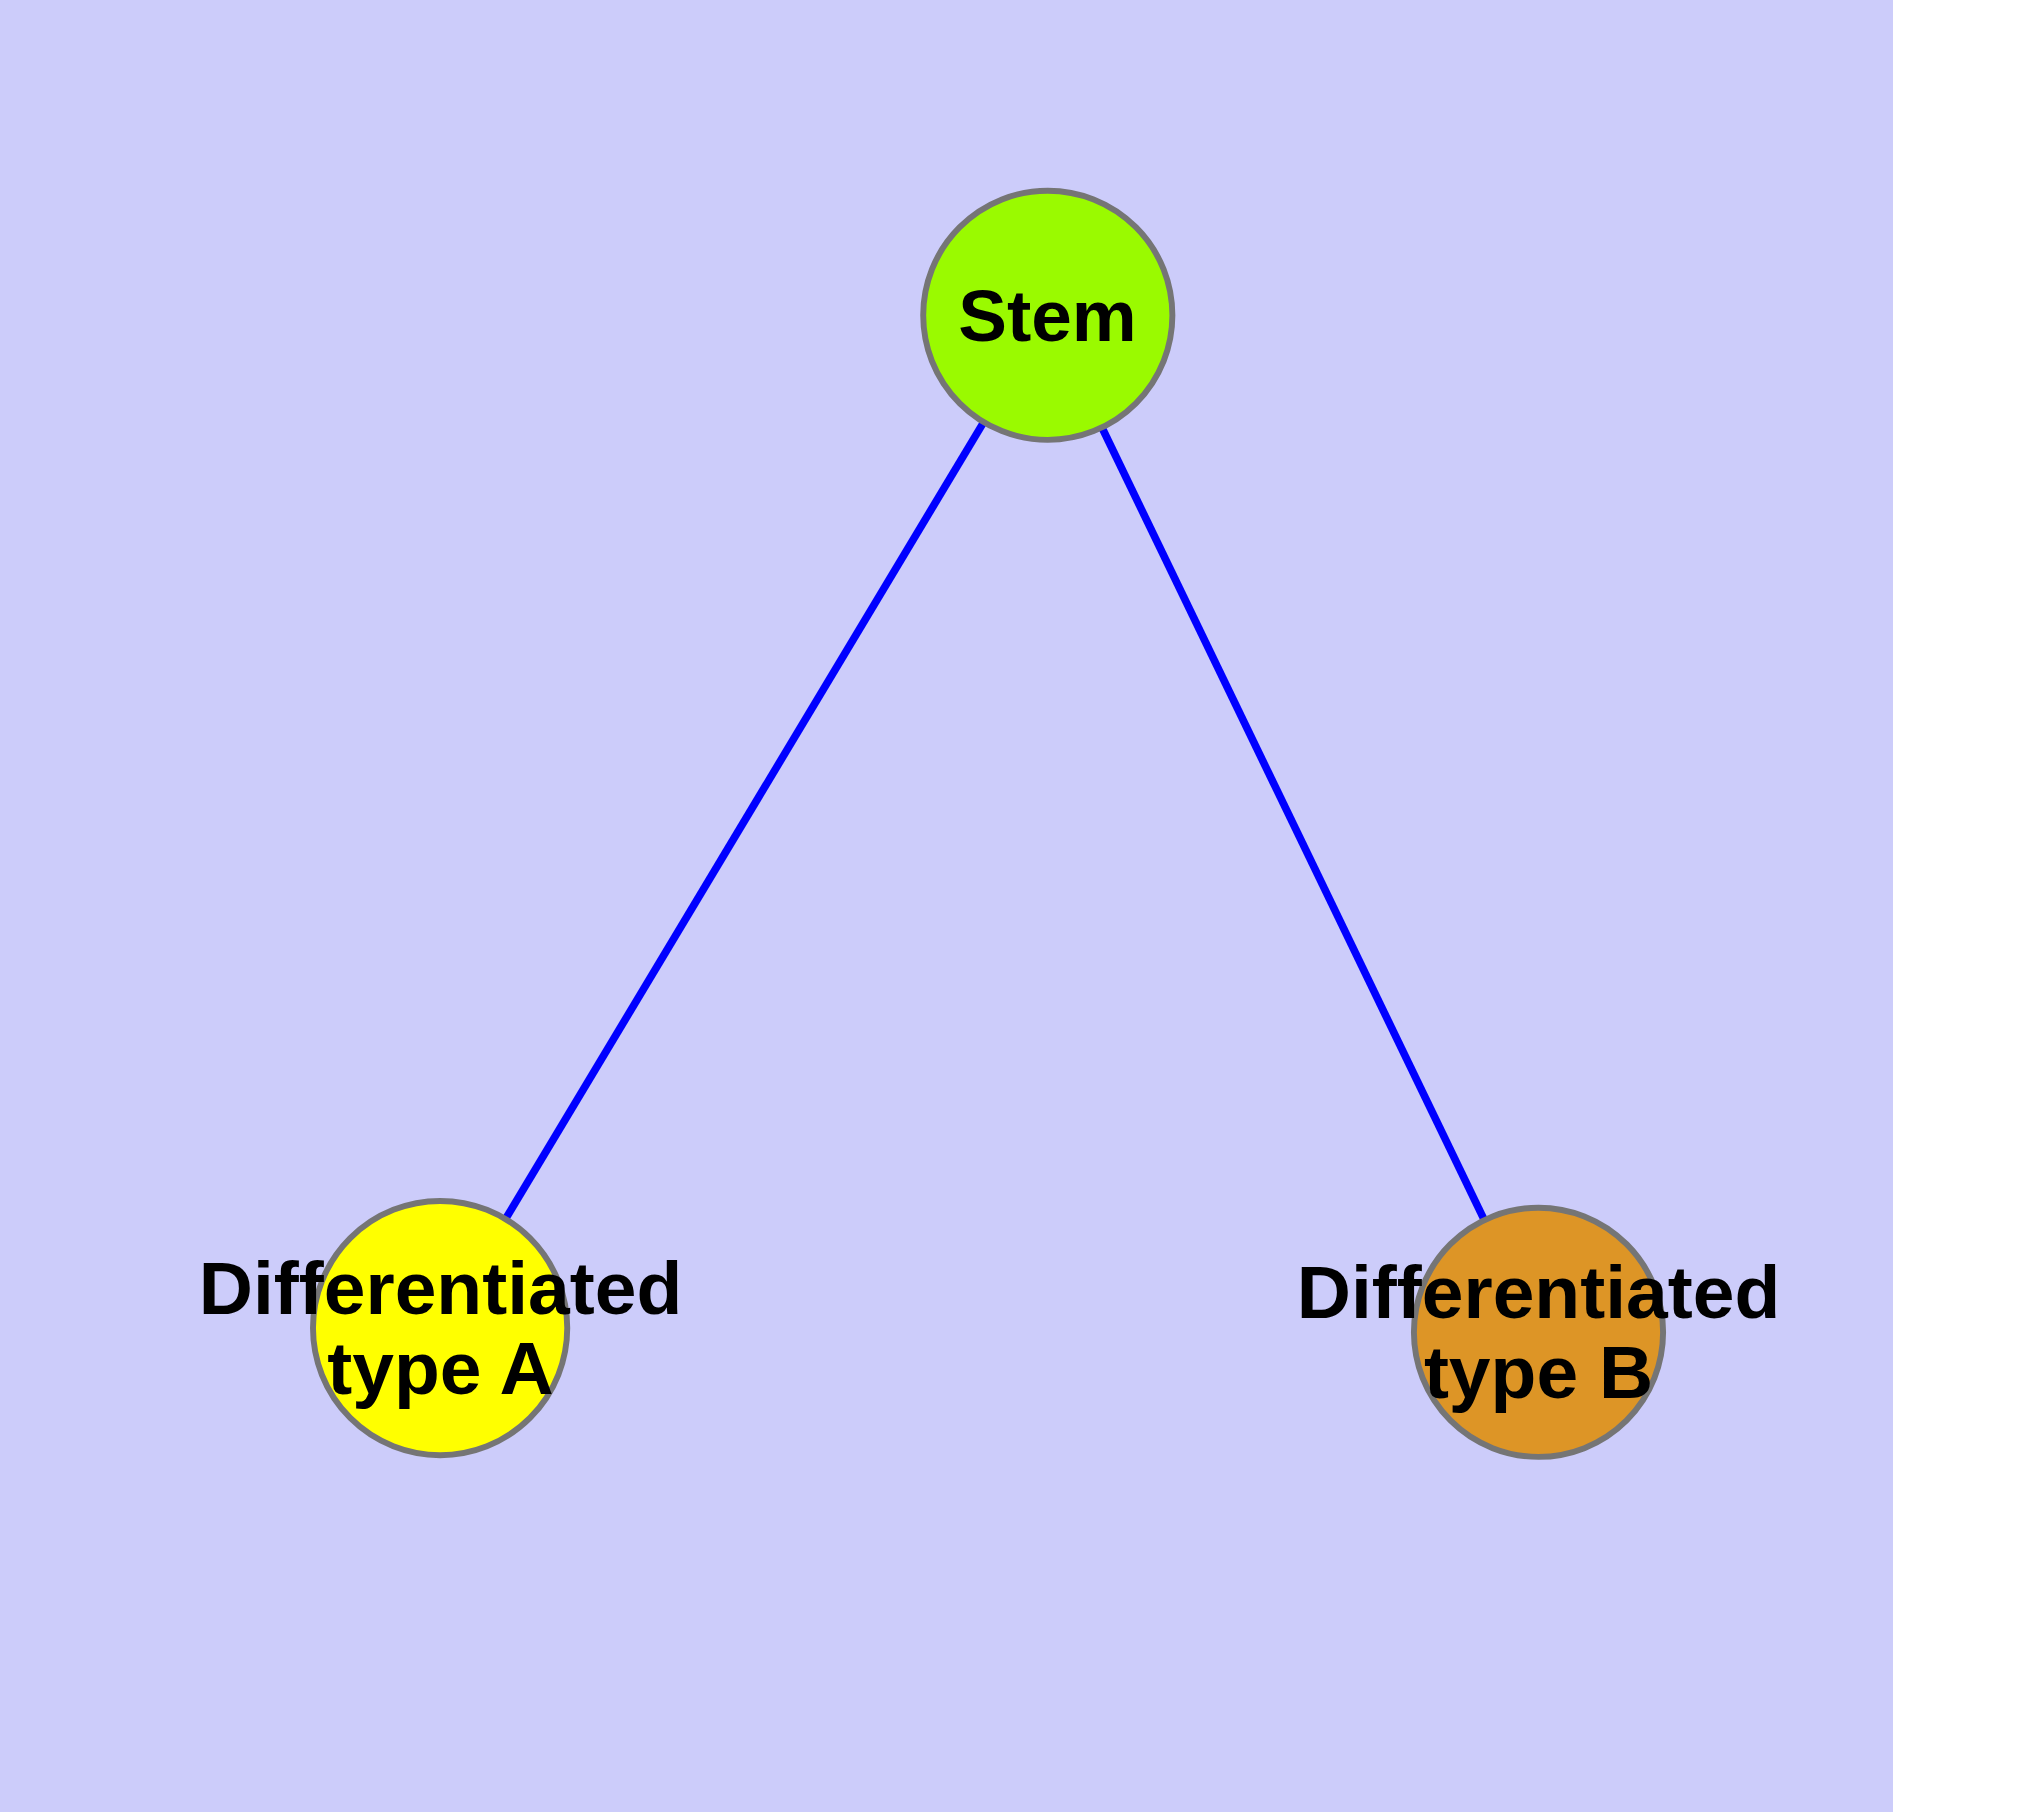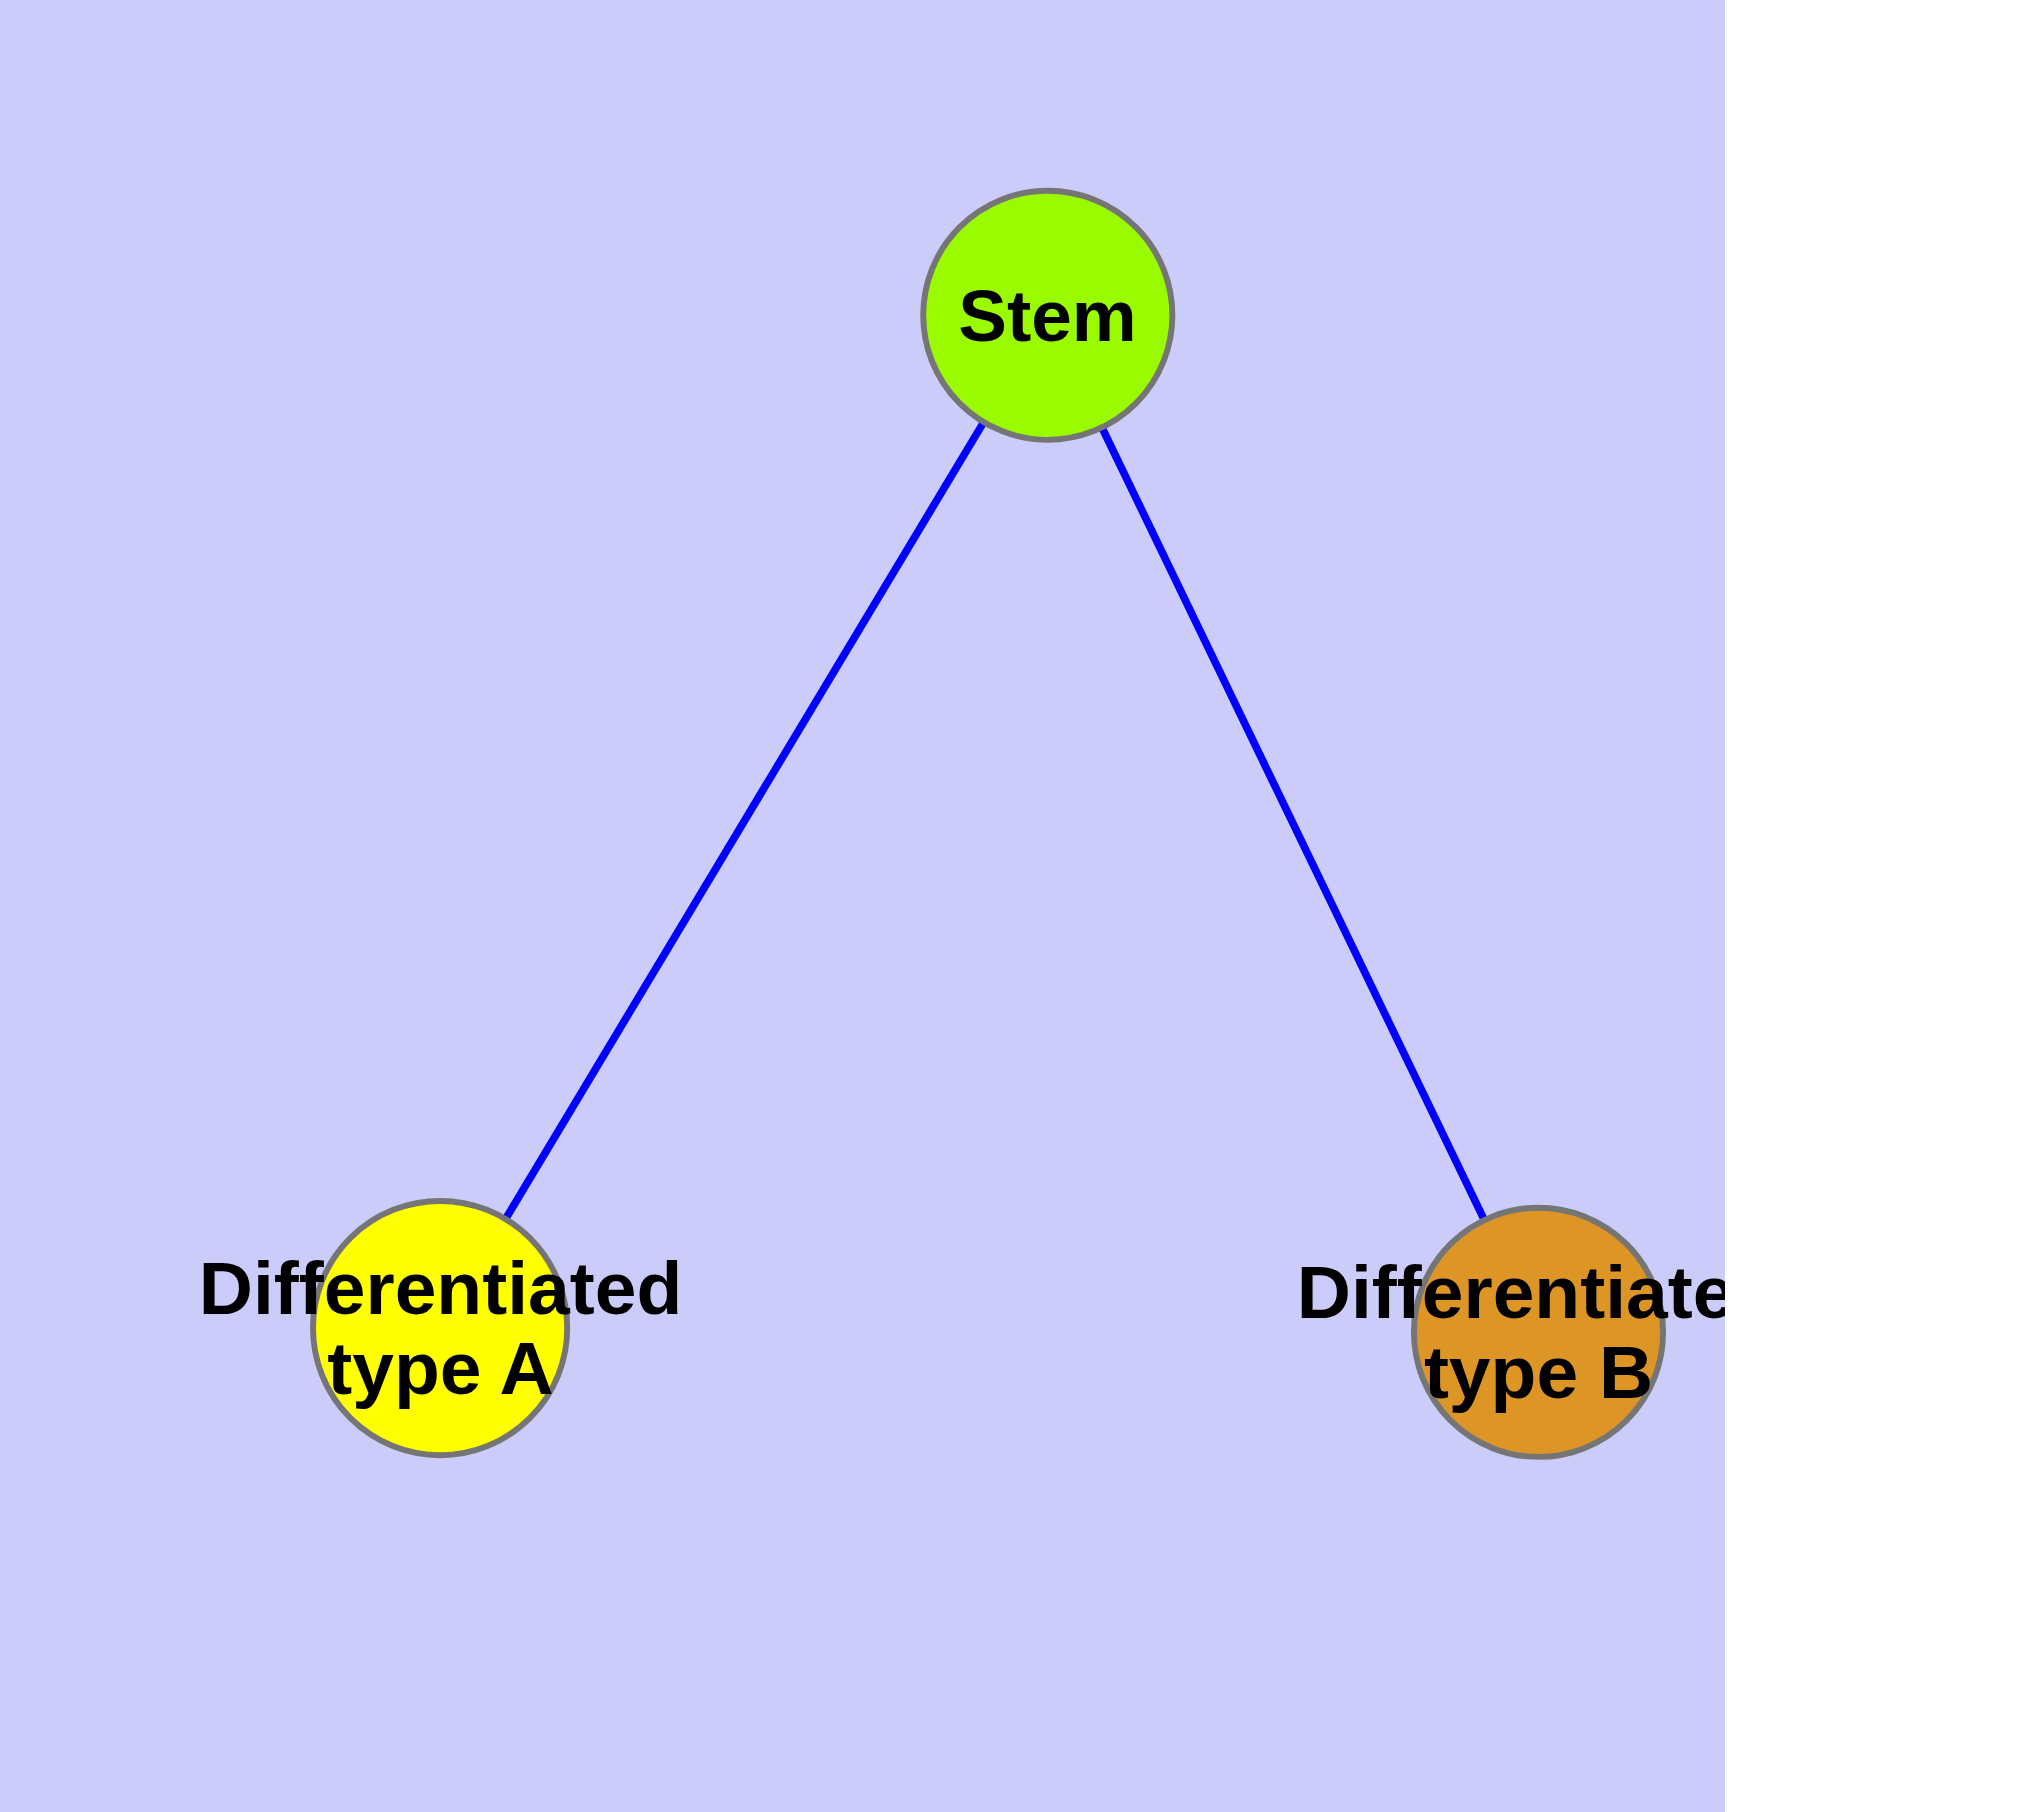--- a/index.html
+++ b/index.html
@@ -2,21 +2,21 @@
 <html style="font-size:13.6px"><head>
 <meta charset="utf-8">
 <style>
   html, body {
     margin: 0;
     padding: 0;
     background: #ffffff;
   }
   #canvas {
     position: relative;
-    width: 1725px;
+    width: 1893px;
     height: 1812px;
     overflow: hidden;
     font-family: "Liberation Sans", sans-serif;
   }
   #canvas-bg {
     position: absolute;
     left: 0; top: 0;
     width: 100%; height: 100%;
     background: #ccccfa;
   }

